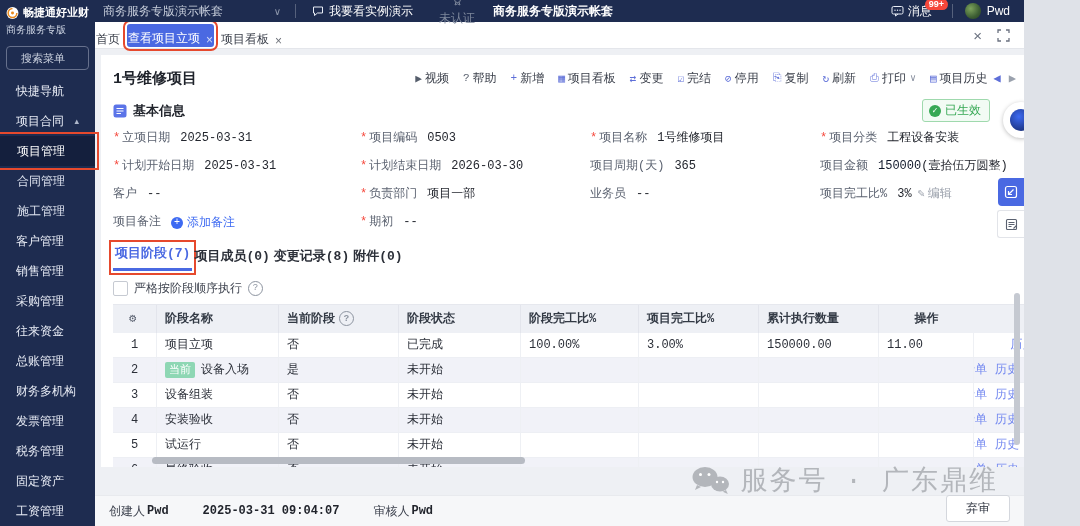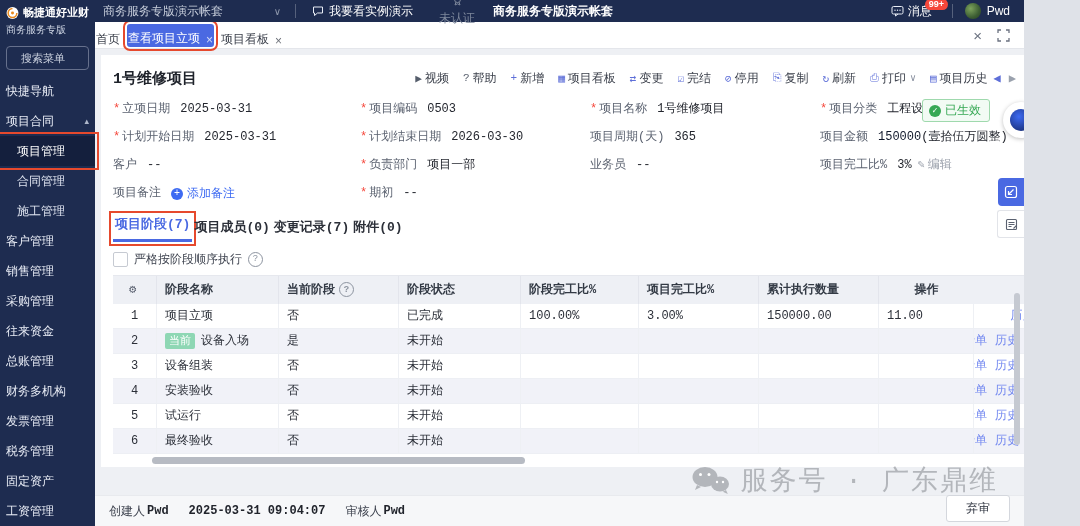--- a/index.html
+++ b/index.html
@@ -24,21 +24,21 @@
   
   .sidebar{position:absolute;left:0;top:0;width:95px;height:526px;background:#1e2c50;z-index:7;color:#e8ecf5;}
   .logo-block{padding:5px 6px 2px 6px;}
   .logo-row{display:flex;align-items:center;gap:4px;font-size:11px;font-weight:bold;color:#fff;white-space:nowrap;}
   .logo-sub{font-size:10px;color:#cdd4e3;margin-top:3px;}
   .search-box{margin:7px 6px 0 6px;height:22px;border:1px solid #66708c;border-radius:4px;
               display:flex;align-items:center;gap:5px;padding:0 7px;}
   .search-box input{background:transparent;border:none;outline:none;width:58px;color:#e8ecf5;font-size:11px;}
   .search-box input::placeholder{color:#cfd5e2;}
   .menu{margin-top:6px;}
-  .mitem{height:30px;line-height:30px;padding:0 6px;font-size:12px;cursor:pointer;display:flex;align-items:center;white-space:nowrap;}
+  .mitem{height:30px;line-height:30px;padding:0 16px;font-size:12px;cursor:pointer;display:flex;align-items:center;white-space:nowrap;}
   .mitem .arrow{margin-left:auto;font-size:9px;color:#aeb7ca;}
   .mitem.sub{padding-left:17px;color:#dfe4f0;}
   .mitem.sub.active{background:#141f3d;color:#fff;}
   
   .tabbar{position:absolute;left:95px;top:22px;right:0;height:26px;background:#fff;border-bottom:1px solid #e4e6eb;
           display:flex;align-items:center;z-index:5;}
   .tabs{display:flex;align-items:center;height:100%;}
   .tab{display:flex;align-items:flex-end;gap:6px;padding:0 1px;height:26px;color:#3a3f4a;cursor:pointer;white-space:nowrap;}
   .tab .close{font-size:12px;opacity:.75;}
   .tab.active{background:#4a69e2;color:#fff;border-radius:3px;height:23px;margin:0 6px;}
@@ -100,21 +100,21 @@
   .trow.single .cell.actions{justify-content:center;}
   .cell.actions a{color:#7388f0;cursor:pointer;text-decoration:none;}
   .cur-badge{background:#8ed7b4;color:#fff;font-size:11px;padding:0 4px;border-radius:2px;margin-right:6px;line-height:16px;}
   .hscroll-thumb{position:absolute;left:51px;bottom:3px;width:373px;height:7px;background:#b7bbc3;border-radius:4px;cursor:pointer;}
   .vscroll-thumb{position:absolute;right:4px;top:238px;width:6px;height:152px;background:#c5c9d1;border-radius:3px;cursor:pointer;}
   
   .watermark{position:absolute;right:26px;top:414px;display:flex;align-items:center;gap:10px;
              color:#b3b6bb;font-size:27px;letter-spacing:2px;z-index:4;white-space:nowrap;}
   
   .footer{position:absolute;left:0;right:0;bottom:0;height:30px;background:#f6f7f9;border-top:1px solid #e8eaee;
-          display:flex;align-items:center;padding-left:14px;gap:20px;color:#3f4450;z-index:5;}
+          display:flex;align-items:center;padding-left:14px;gap:34px;color:#3f4450;z-index:5;}
   .fgroup{display:flex;gap:2px;align-items:center;}
   .fgroup b{color:#21242c;}
   .ftime{font-weight:bold;color:#21242c;}
   .abandon-btn{position:absolute;right:14px;bottom:4px;width:62px;height:25px;background:#fff;border:1px solid #d4d7dd;
                border-radius:3px;display:flex;align-items:center;justify-content:center;color:#2f3440;cursor:pointer;}
   
   .assist-circle{position:absolute;right:-15px;top:102px;width:36px;height:36px;border-radius:50%;background:#fff;
                  box-shadow:0 1px 4px rgba(0,0,0,.25);z-index:8;display:flex;align-items:center;justify-content:center;cursor:pointer;}
   .assist-inner{width:22px;height:22px;border-radius:50%;background:radial-gradient(circle at 40% 35%,#3d6af2,#12235e);}
   .expand-btn{position:absolute;right:0;top:178px;width:26px;height:28px;background:#4a69e2;border-radius:4px 0 0 4px;
@@ -338,20 +338,27 @@
           <span class="nav-prev">◀</span>
           <span class="nav-next">▶</span>
         </div>
       </div>
 
       <div class="status-badge">
         <span class="chk-circle">✓</span>
         <span>已生效</span>
       </div>
 
+      <div class="section-row">
+        <svg width="14" height="14" viewBox="0 0 14 14">
+          <rect x="0.5" y="0.5" width="13" height="13" rx="2.5" fill="#5b74e8"></rect>
+          <path d="M3.5 4.5h7M3.5 7h7M3.5 9.5h4.5" stroke="#fff" stroke-width="1.1"></path>
+        </svg>
+        <b>基本信息</b>
+      </div>
 
       <div class="fields">
           <div class="field">
     <span class="req">*</span>
     <span class="flabel">立项日期</span>
     <span class="fvalue">2025-03-31</span>
 
   </div>
           <div class="field">
     <span class="req">*</span>
@@ -444,21 +451,21 @@
         </div>
 
       <div class="dtabs">
           <div class="dtab active annot">
     <span>项目阶段(7)</span>
   </div>
           <div class="dtab">
     <span>项目成员(0)</span>
   </div>
           <div class="dtab">
-    <span>变更记录(7)</span>
+    <span>变更记录(8)</span>
   </div>
           <div class="dtab">
     <span>附件(0)</span>
   </div>
         </div>
 
       <div class="chk-row">
         <span class="chkbox"></span>
         <span>严格按阶段顺序执行</span>
         <span class="help-circle">?</span>

